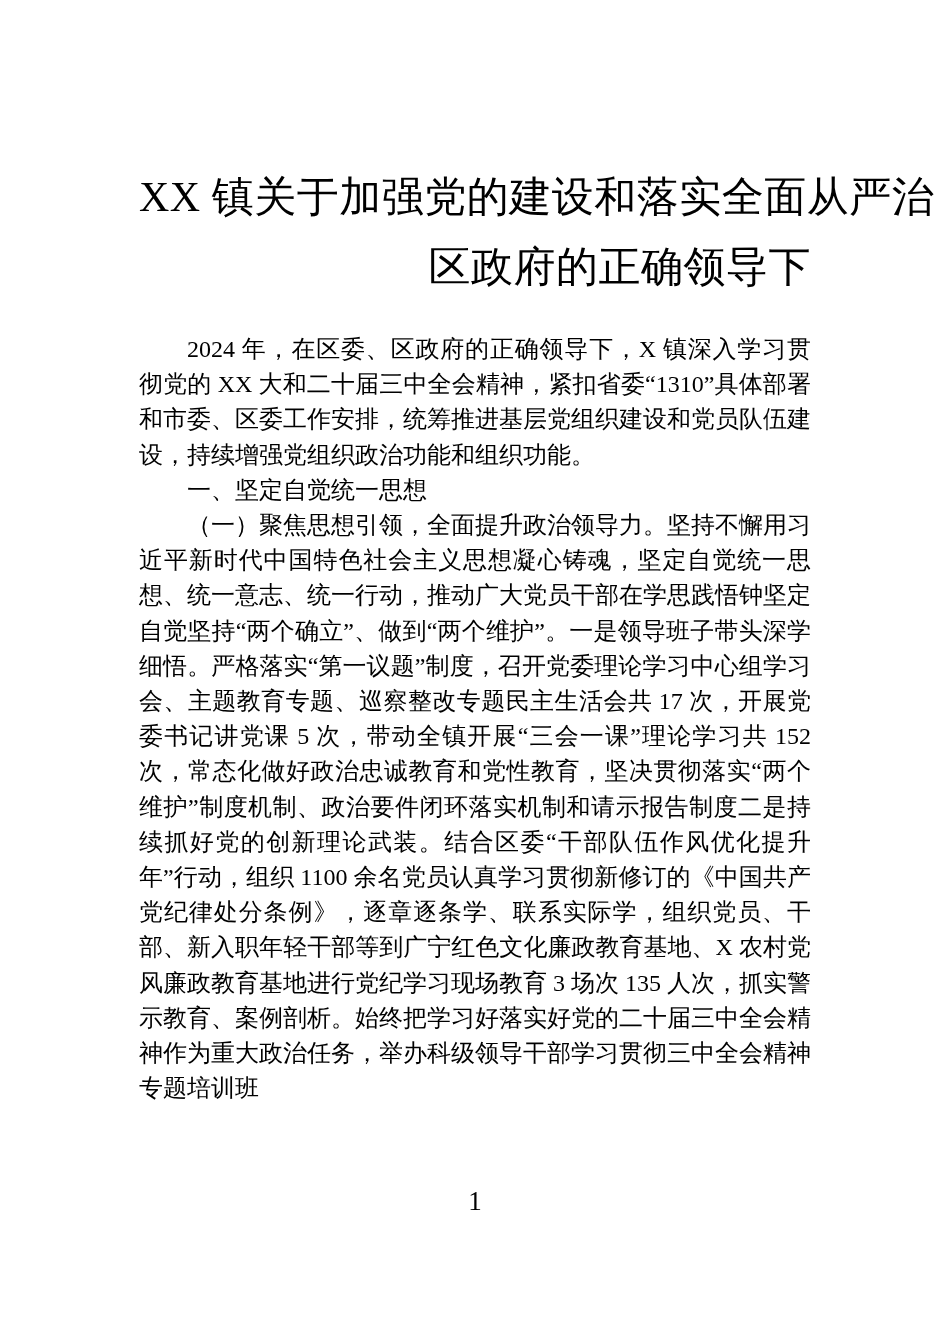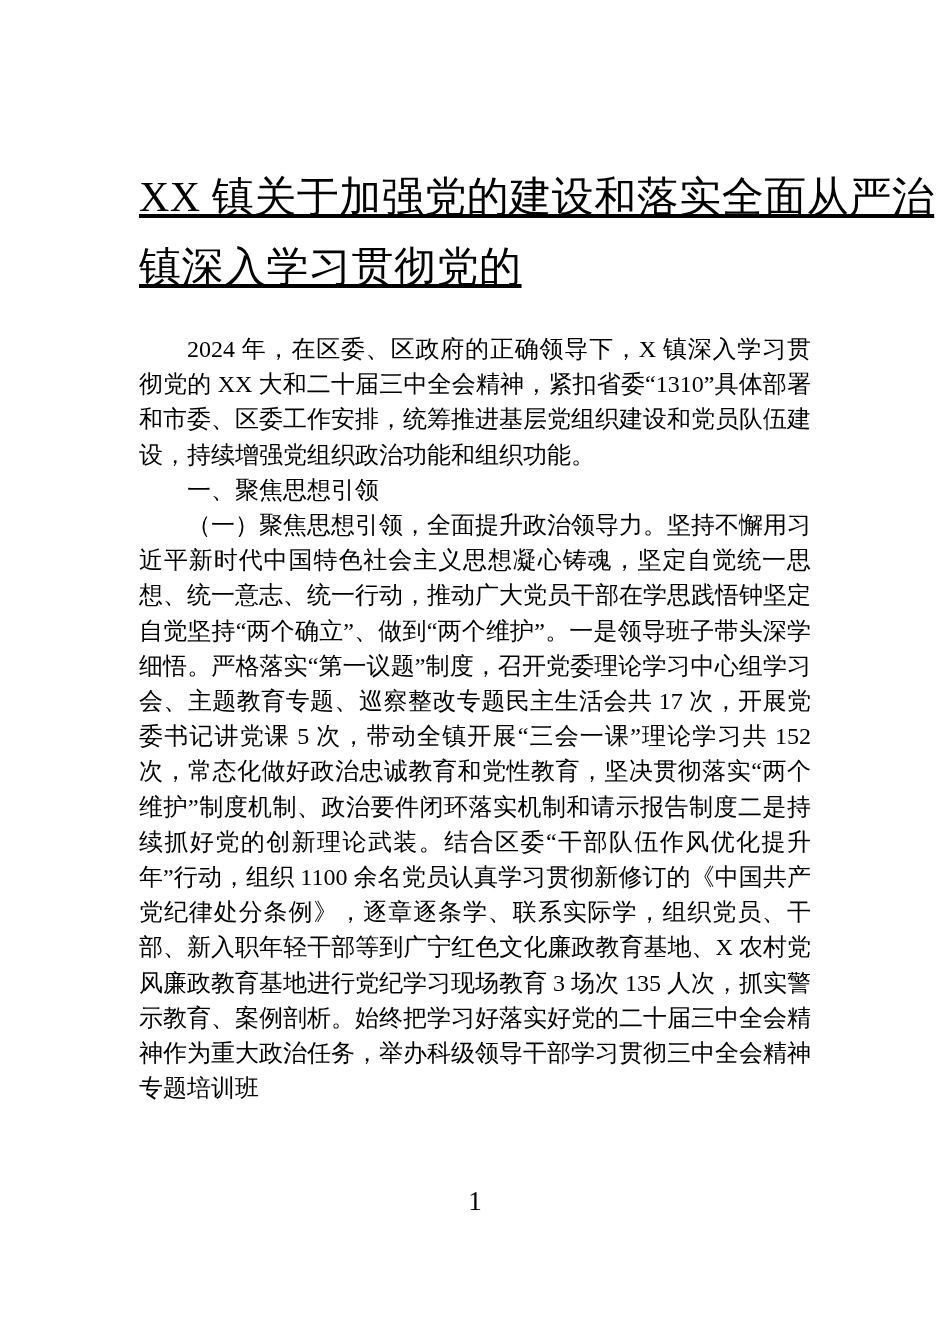--- a/index.html
+++ b/index.html
@@ -20,23 +20,22 @@
     position: absolute;
     left: 139px;
     top: 0;
     width: 672px;
   }
   .doc-title {
     margin: 162px 0 0 0;
     font-size: 42px;
     line-height: 70px;
     font-weight: 400;
-    text-align: left;
+    text-align: right;
     letter-spacing: 0.5px;
-    text-decoration: underline;
   }
   .doc-title .title-line {
     display: block;
     white-space: nowrap;
   }
   .doc-body {
     margin-top: 30px;
     font-size: 24px;
     line-height: 35.2px;
     text-align: justify;
@@ -58,25 +57,25 @@
   }
 </style>
 </head>
 <body>
 
 <div class="page">
   <div class="content">
 
     <h1 class="doc-title">
       <span class="title-line">XX 镇关于加强党的建设和落实全面从严治</span>
-      <span class="title-line">镇深入学习贯彻党的</span>
+      <span class="title-line">区政府的正确领导下</span>
     </h1>
 
     <div class="doc-body">
       <p>2024 年，在区委、区政府的正确领导下，X 镇深入学习贯彻党的 XX 大和二十届三中全会精神，紧扣省委“1310”具体部署和市委、区委工作安排，统筹推进基层党组织建设和党员队伍建设，持续增强党组织政治功能和组织功能。</p>
-      <p>一、聚焦思想引领</p>
+      <p>一、坚定自觉统一思想</p>
       <p>（一）聚焦思想引领，全面提升政治领导力。坚持不懈用习近平新时代中国特色社会主义思想凝心铸魂，坚定自觉统一思想、统一意志、统一行动，推动广大党员干部在学思践悟钟坚定自觉坚持“两个确立”、做到“两个维护”。一是领导班子带头深学细悟。严格落实“第一议题”制度，召开党委理论学习中心组学习会、主题教育专题、巡察整改专题民主生活会共 17 次，开展党委书记讲党课 5 次，带动全镇开展“三会一课”理论学习共 152 次，常态化做好政治忠诚教育和党性教育，坚决贯彻落实“两个维护”制度机制、政治要件闭环落实机制和请示报告制度二是持续抓好党的创新理论武装。结合区委“干部队伍作风优化提升年”行动，组织 1100 余名党员认真学习贯彻新修订的《中国共产党纪律处分条例》，逐章逐条学、联系实际学，组织党员、干部、新入职年轻干部等到广宁红色文化廉政教育基地、X 农村党风廉政教育基地进行党纪学习现场教育 3 场次 135 人次，抓实警示教育、案例剖析。始终把学习好落实好党的二十届三中全会精神作为重大政治任务，举办科级领导干部学习贯彻三中全会精神专题培训班</p>
     </div>
 
   </div>
 
   <div class="page-number">1</div>
 </div>
 
 </body></html>

